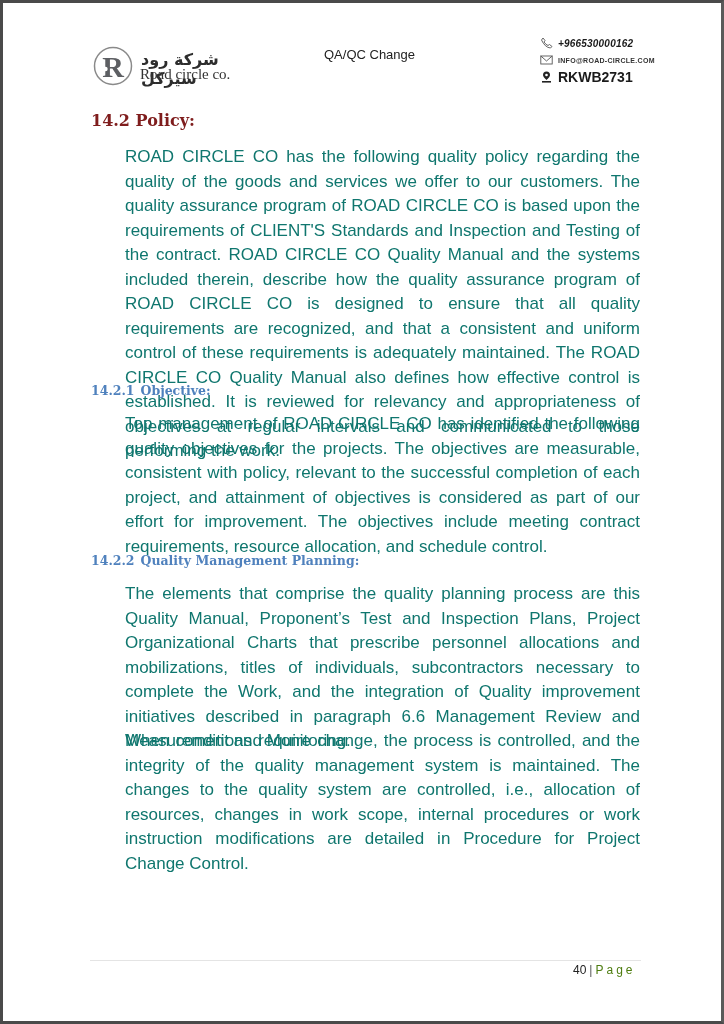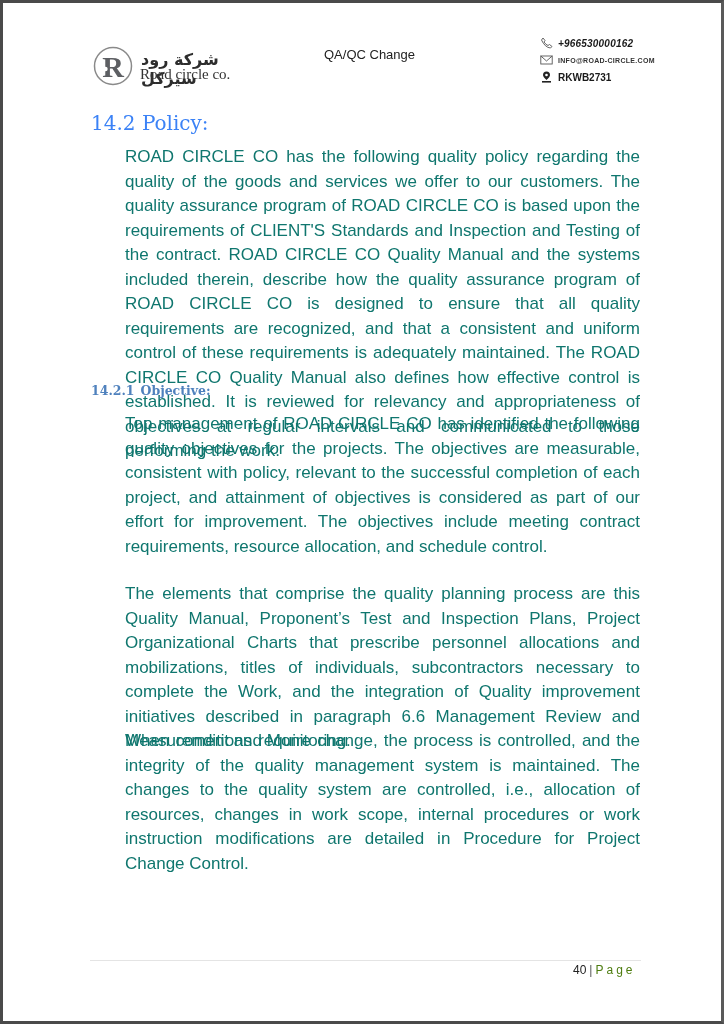--- a/index.html
+++ b/index.html
@@ -17,23 +17,23 @@
   .logo { position: absolute; left: 90px; top: 43px; width: 145px; height: 42px; }
   .logo-mark { position: absolute; left: 0; top: 0; width: 40px; height: 40px; }
   .logo-arabic { position: absolute; left: 48px; top: 4px; font-size: 16px; color: #2d2d2d; font-family: "DejaVu Sans", sans-serif; font-weight: bold; direction: rtl; width: 80px; text-align: left; }
   .logo-name { position: absolute; left: 47px; top: 20px; font-family: "Liberation Serif", serif; font-size: 15px; color: #333; white-space: nowrap; }
   .header-title { position: absolute; left: 321px; top: 44px; font-size: 13px; color: #222; }
   .contact { position: absolute; left: 537px; top: 32px; width: 150px; }
   .contact-row { display: flex; align-items: center; height: 16px; margin-bottom: 1px; }
   .contact-row svg { width: 13px; height: 12px; margin-right: 5px; flex: none; }
   .c-phone { font-size: 10px; font-weight: bold; color: #1a1a1a; letter-spacing: 0.2px; font-style: italic; }
   .c-email { font-size: 7px; font-weight: bold; color: #333; letter-spacing: 0.3px; }
-  .c-code { font-size: 10px; font-weight: bold; color: #1a1a1a; }
+  .c-code { font-size: 14px; font-weight: bold; color: #1a1a1a; }
   
-  .h1 { position: absolute; left: 88px; top: 108px; font-family: "DejaVu Serif", serif; font-weight: normal; font-size: 20px; color: #3b82f6; }
+  .h1 { position: absolute; left: 88px; top: 108px; font-family: "DejaVu Serif", serif; font-weight: bold; font-size: 16px; color: #7f1d1d; }
   .h2 { position: absolute; left: 88px; font-family: "DejaVu Serif", serif; font-weight: bold; font-size: 12.5px; color: #4f81bd; }
   .h2 .num { margin-right: 6px; }
   .para { position: absolute; left: 122px; width: 515px; font-size: 17px; line-height: 24.5px; text-align: justify; color: #0f766e; }
   
   .footer-line { position: absolute; left: 87px; top: 957px; width: 551px; height: 1px; background: #e4e4e4; }
   .footer-page { position: absolute; left: 570px; top: 960px; font-size: 12px; color: #222; white-space: nowrap; }
   .footer-page .sep { color: #555; margin: 0 3px; }
   .footer-page .pg { color: #4d7c0f; letter-spacing: 3px; }
 </style>
 </head>
@@ -80,20 +80,23 @@
   <div class="h1">14.2 Policy:</div>
 
   <div class="para" style="top:142px;">ROAD CIRCLE CO has the following quality policy regarding the quality of the goods and services we offer to our customers. The quality assurance program of ROAD CIRCLE CO is based upon the requirements of CLIENT'S Standards and Inspection and Testing of the contract. ROAD CIRCLE CO Quality Manual and the systems included therein, describe how the quality assurance program of ROAD CIRCLE CO is designed to ensure that all quality requirements are recognized, and that a consistent and uniform control of these requirements is adequately maintained. The ROAD CIRCLE CO Quality Manual also defines how effective control is established. It is reviewed for relevancy and appropriateness of objectives at regular intervals and communicated to those performing the work.</div>
 
   <div class="h2" style="top:380px;">
     <span class="num">14.2.1</span><span>Objective:</span>
   </div>
 
   <div class="para" style="top:409px;">Top management of ROAD CIRCLE CO has identified the following quality objectives for the projects. The objectives are measurable, consistent with policy, relevant to the successful completion of each project, and attainment of objectives is considered as part of our effort for improvement. The objectives include meeting contract requirements, resource allocation, and schedule control.</div>
 
+  <div class="h2" style="top:550px;">
+    <span class="num">14.2.2</span><span>Quality Management Planning:</span>
+  </div>
 
   <div class="para" style="top:579px;">The elements that comprise the quality planning process are this Quality Manual, Proponent’s Test and Inspection Plans, Project Organizational Charts that prescribe personnel allocations and mobilizations, titles of individuals, subcontractors necessary to complete the Work, and the integration of Quality improvement initiatives described in paragraph 6.6 Management Review and Measurement and Monitoring.</div>
 
   <div class="para" style="top:726px;">When conditions require change, the process is controlled, and the integrity of the quality management system is maintained. The changes to the quality system are controlled, i.e., allocation of resources, changes in work scope, internal procedures or work instruction modifications are detailed in Procedure for Project Change Control.</div>
 
   <div class="footer-line"></div>
   <div class="footer-page">
     <span>40</span><span class="sep">|</span><span class="pg">Page</span>
   </div>
 

